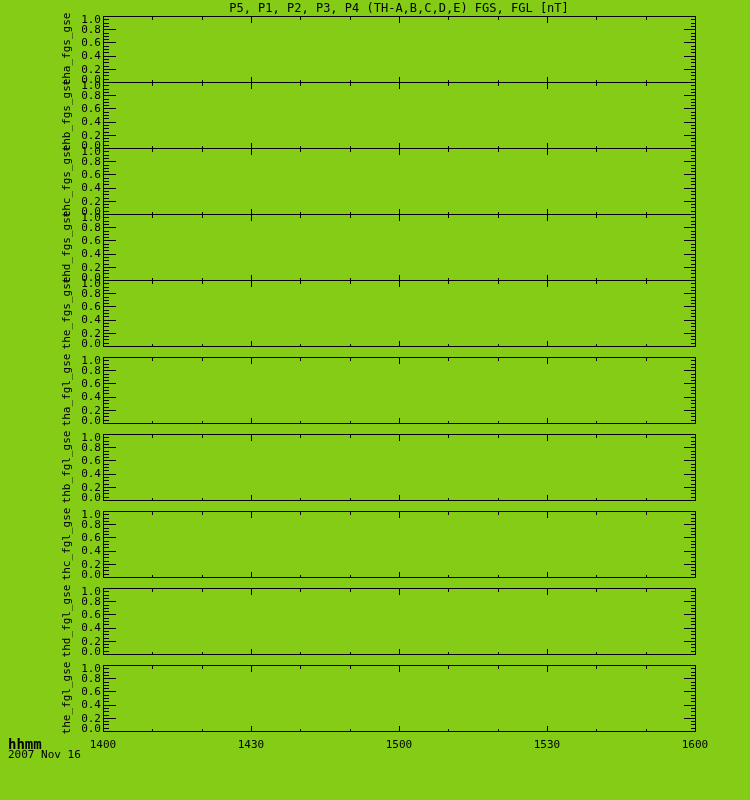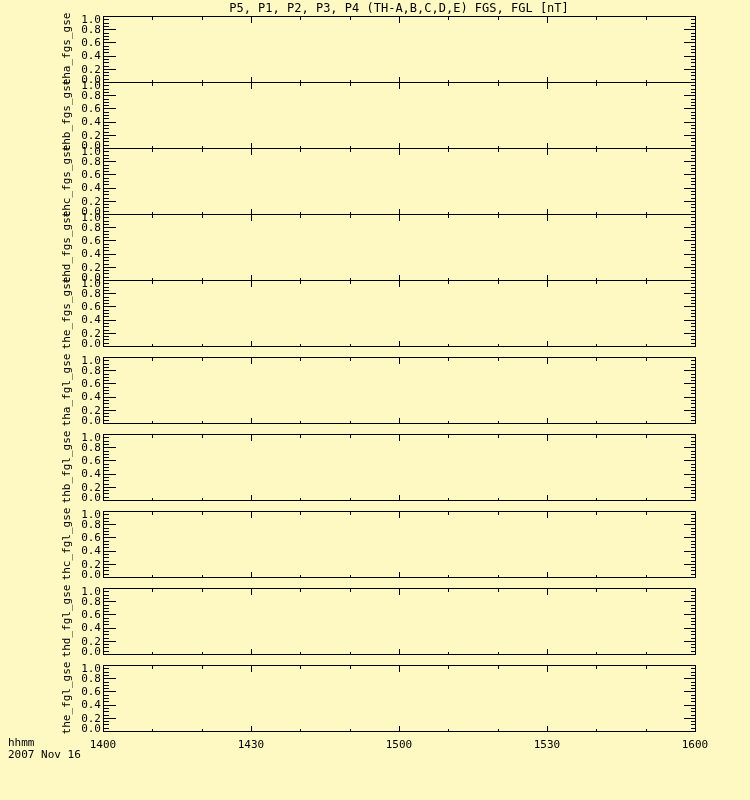--- a/index.html
+++ b/index.html
@@ -1,25 +1,25 @@
 <!DOCTYPE html>
 <html><head>
 <meta charset="utf-8">
 <style>
   html,body{margin:0;padding:0;background:#ffffff;}
   .canvas{
-    position:relative;width:750px;height:800px;background:#fef9c3;
+    position:relative;width:750px;height:800px;background:#84cc16;
     font-family:"DejaVu Sans Mono","Liberation Mono",monospace;color:#000;
     overflow:hidden;
   }
   .plot-title{
     position:absolute;left:103px;top:1px;width:592px;text-align:center;
     font-size:12px;white-space:pre;
   }
-  .hhmm-label{position:absolute;left:8px;top:736px;font-size:11px;}
+  .hhmm-label{position:absolute;left:8px;top:736px;font-size:14px;font-weight:bold;}
   .date-label{position:absolute;left:8px;top:748px;font-size:11px;}
   svg.plot{position:absolute;left:0;top:0;}
   svg .frame{fill:none;stroke:#000000;stroke-width:1;}
   svg .tk{stroke:#000000;stroke-width:1;}
   svg text{fill:#000000;font-family:"DejaVu Sans Mono","Liberation Mono",monospace;}
   svg .ytick{font-size:11px;}
   svg .xtick{font-size:11px;}
   svg .plab{font-size:11px;}
 </style>
 </head>

